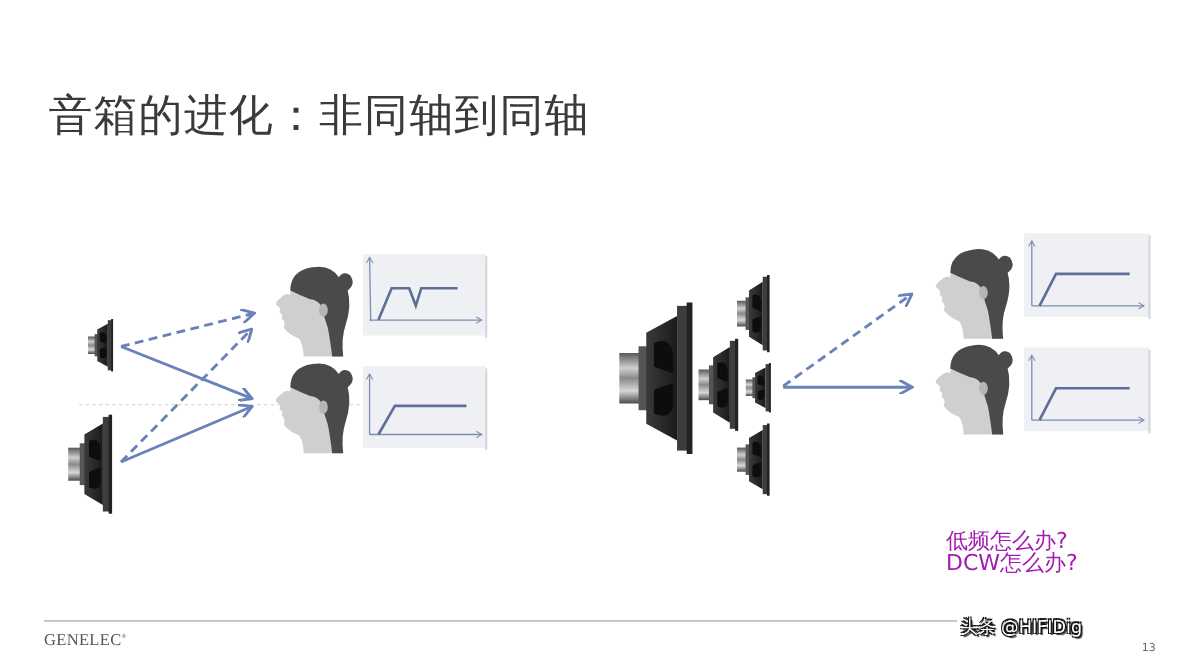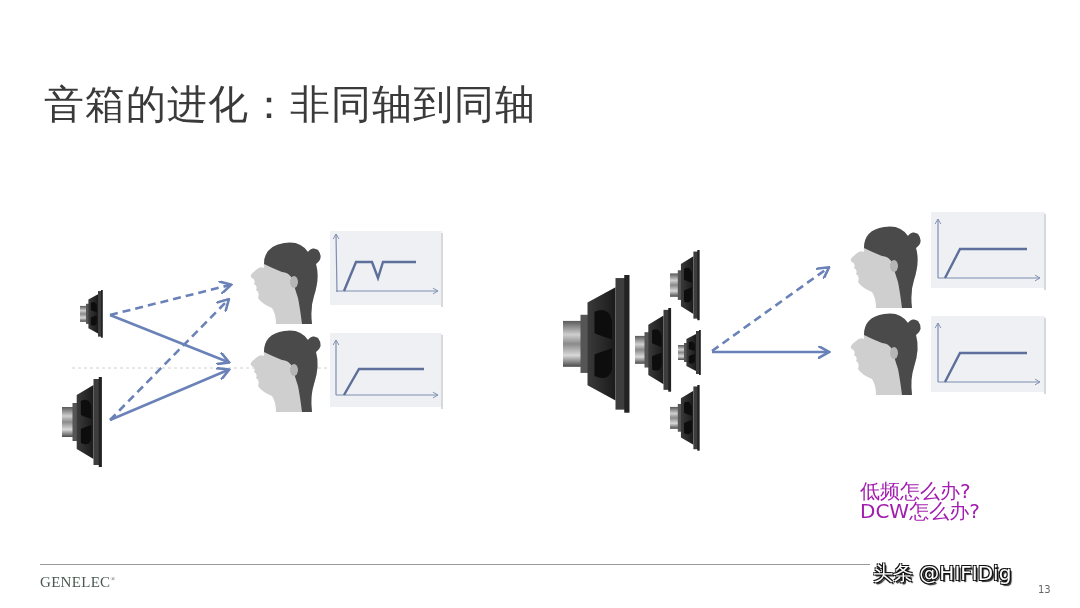--- a/index.html
+++ b/index.html
@@ -5,21 +5,21 @@
   html, body { margin:0; padding:0; }
   body { width:1080px; height:608px; background:#ffffff; position:relative; overflow:hidden;
          font-family:"DejaVu Sans", "Liberation Sans", sans-serif; }
   .abs { position:absolute; }
   .title { left:44px; top:77px; font-size:40px; color:#3a3a3a; letter-spacing:1px; white-space:nowrap; }
   .note { left:860px; font-size:20px; color:#a21caf; white-space:nowrap; }
   .rule { left:40px; top:564px; width:830px; height:1px; background:#9a9a9a; }
   .logo { left:40px; top:574px; font-family:"Liberation Serif", serif; font-size:15px; color:#4a5a52; letter-spacing:0.3px; }
   .logo sup { font-size:6px; }
   .pagenum { left:1038px; top:584px; font-size:10px; color:#666; }
-  .watermark { left:873px; top:560px; font-size:20px; color:#ffffff; white-space:nowrap;
+  .watermark { left:873px; top:560px; font-size:16px; color:#ffffff; white-space:nowrap;
     text-shadow: -1px -1px 0 #111, 1px -1px 0 #111, -1px 1px 0 #111, 1px 1px 0 #111, 2px 2px 1px #222; }
   svg { position:absolute; left:0; top:0; }
 </style>
 </head>
 <body>
 
 <div class="abs title">音箱的进化：非同轴到同轴</div>
 
 <svg width="1080" height="608" viewBox="0 0 1080 608">
   <defs>

